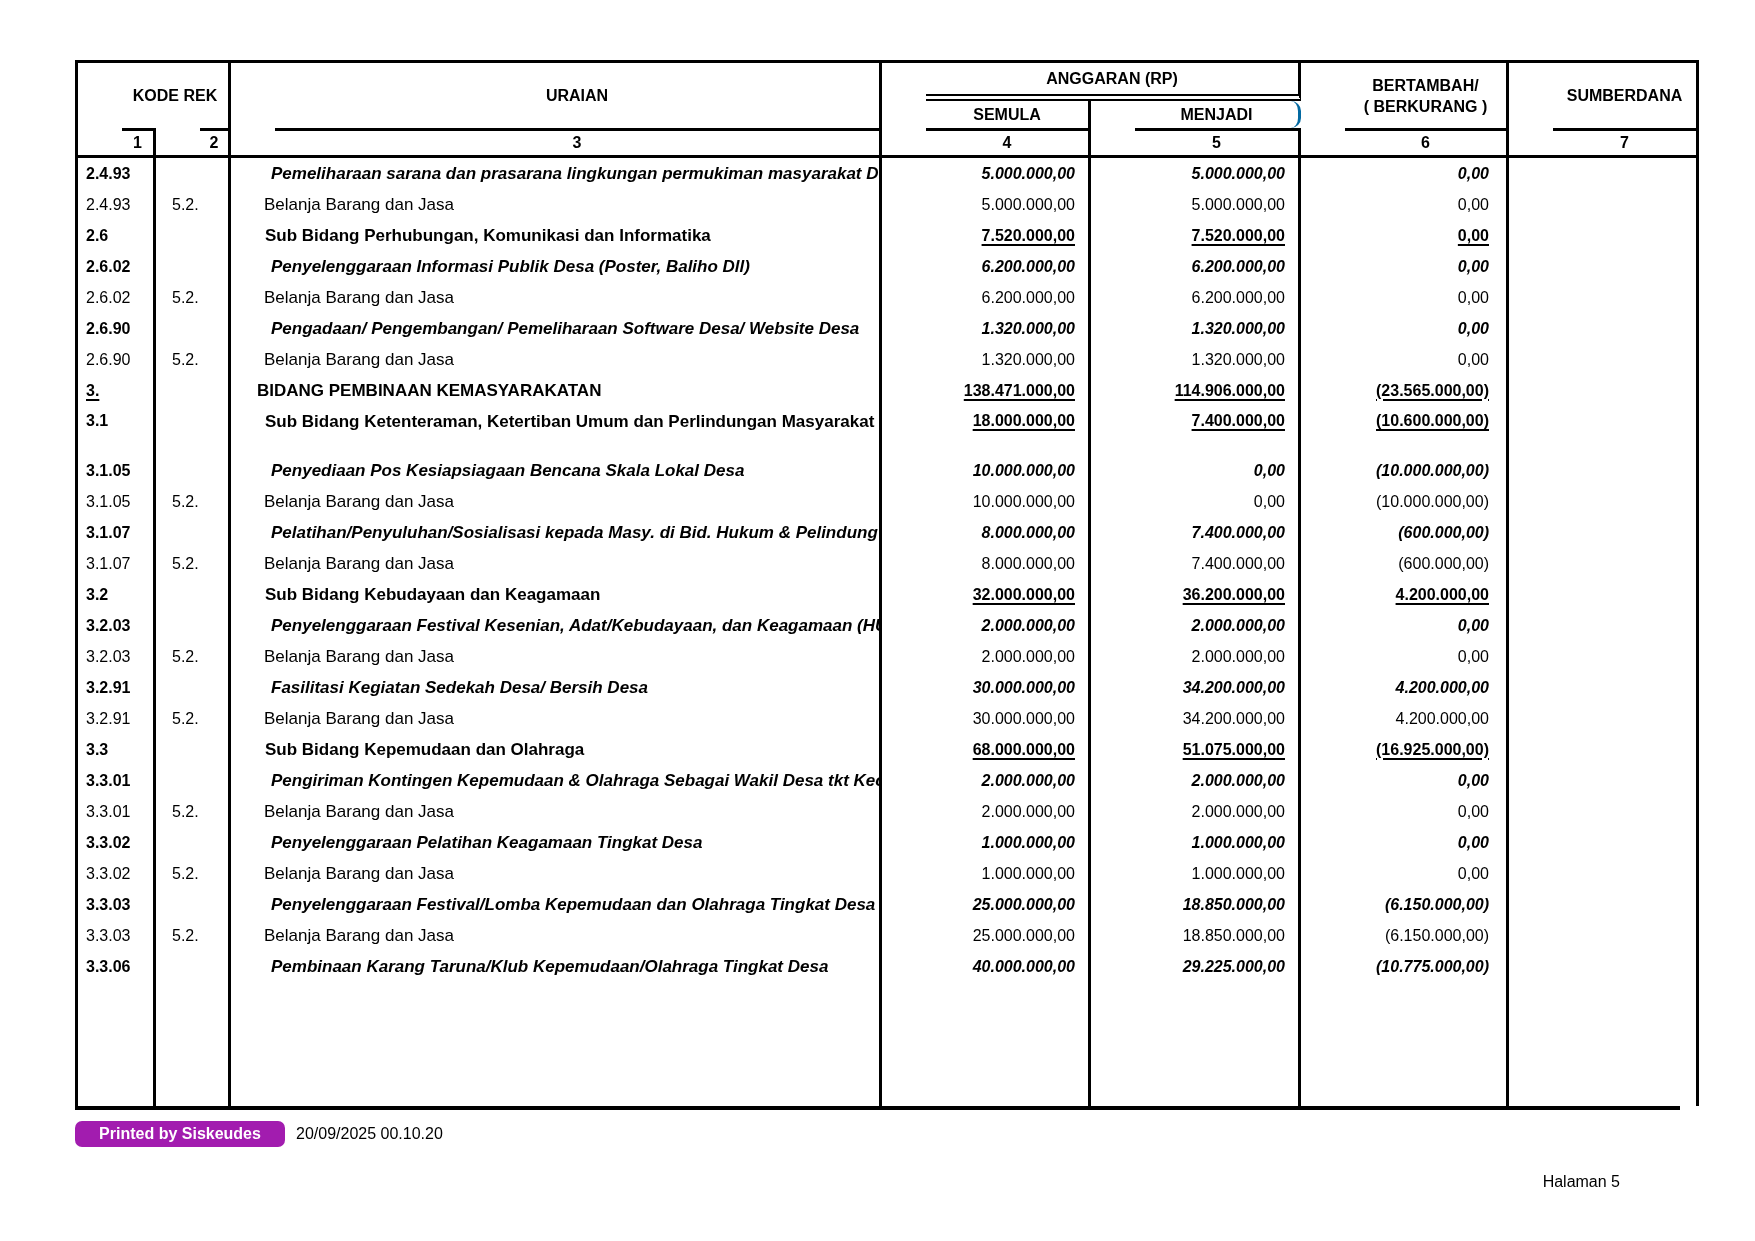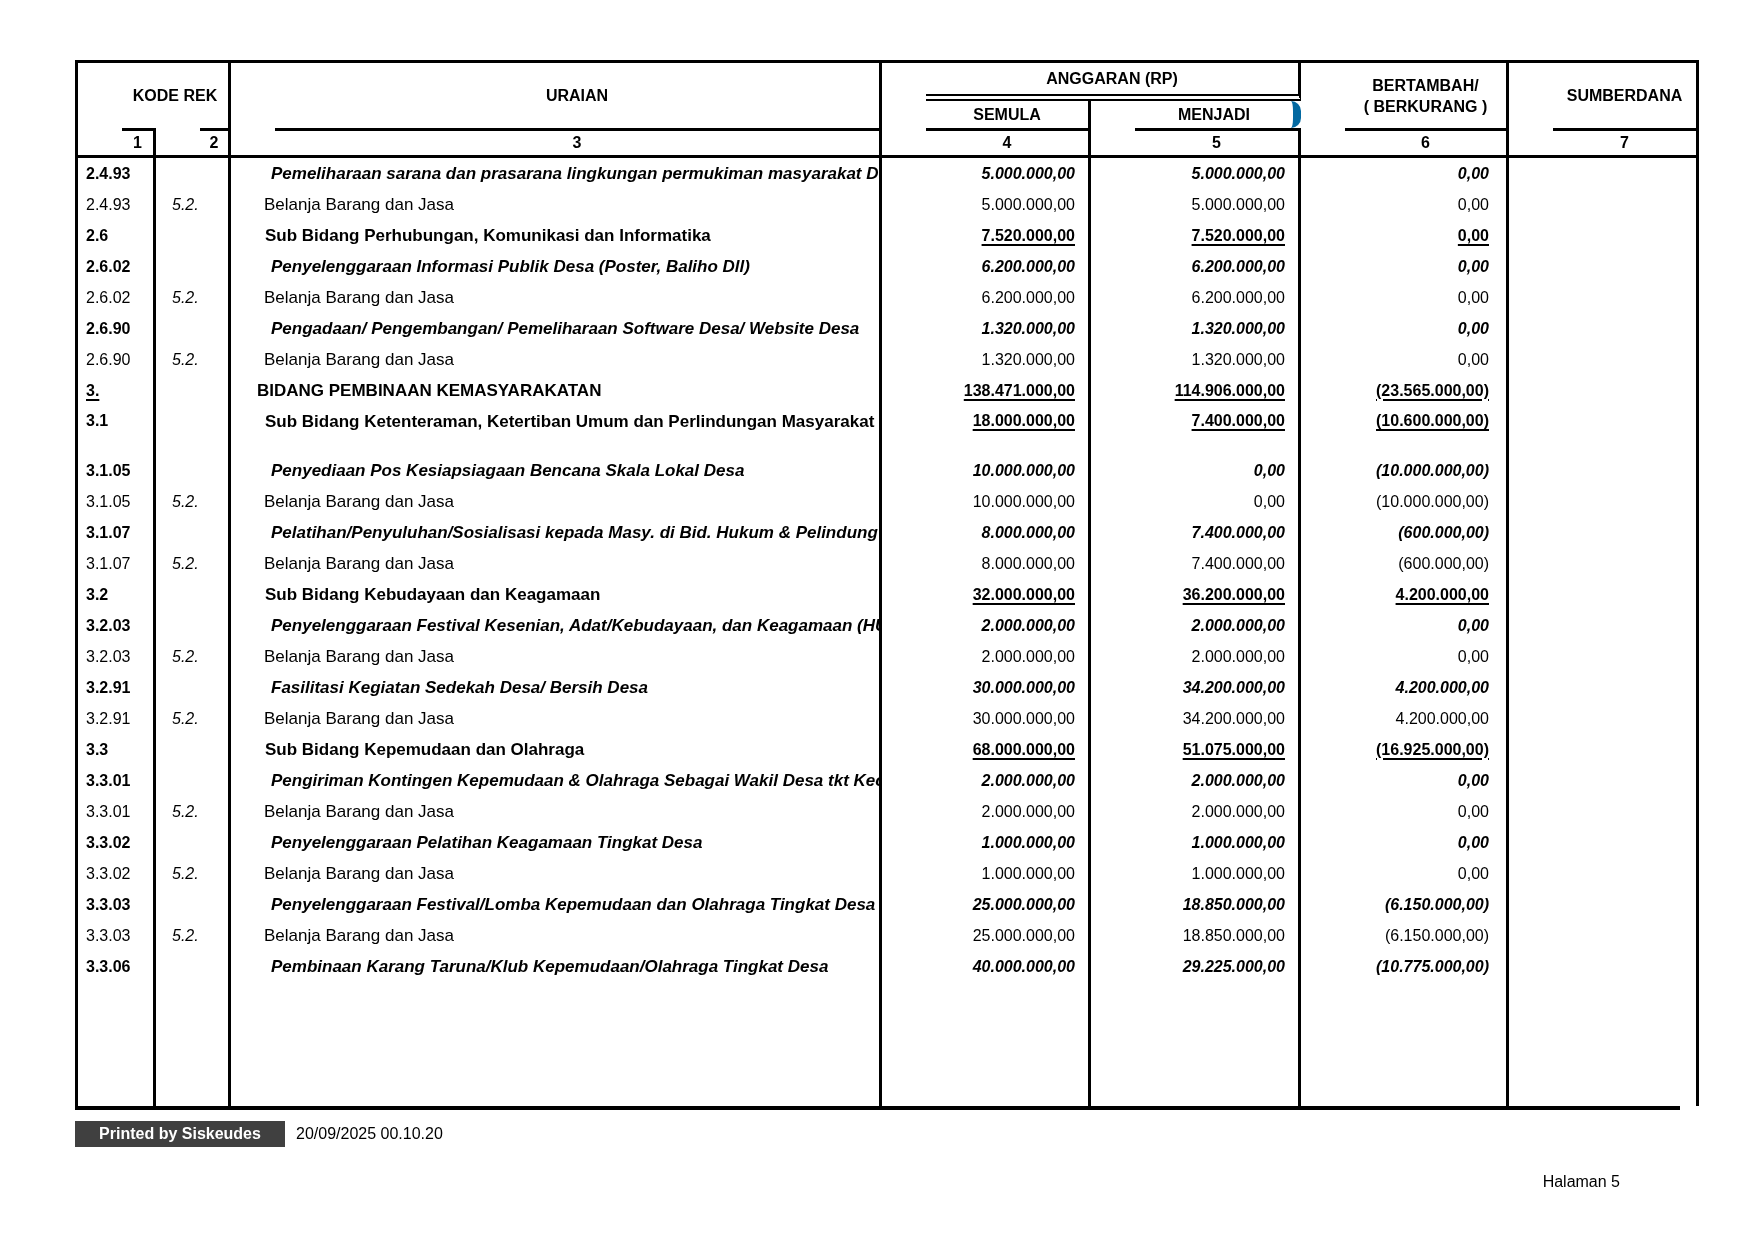--- a/index.html
+++ b/index.html
@@ -17,39 +17,39 @@
     grid-template-columns:78px 75px 651px 209px 210px 208px 187px;
     grid-template-rows:38px 27px 27px;
     border-bottom:3px solid #000;
     font-weight:bold; font-size:16px;
   }
   .hcell{ display:flex; align-items:center; justify-content:center; text-align:center;margin-left:44px; }
   .h-koderek   { grid-column:1/3; grid-row:1/3; border-right:3px solid #000; }
   .h-uraian    { grid-column:3;   grid-row:1/3; border-right:3px solid #000; }
   .h-anggaran  { grid-column:4/6; grid-row:1;   border-right:3px solid #000; border-bottom:7px double #000; }
   .h-semula    { grid-column:4;   grid-row:2;   border-right:3px solid #000; }
-  .h-menjadi   { grid-column:5;   grid-row:2;   border-right:8px solid #0369a1;border-radius:10px; }
+  .h-menjadi   { grid-column:5;   grid-row:2;   border-right:3px solid #0369a1;border-radius:10px; }
   .h-bertambah { grid-column:6;   grid-row:1/3; border-right:3px solid #000; flex-direction:column; line-height:21px; }
   .h-sumber    { grid-column:7;   grid-row:1/3; }
   .h-num{ grid-row:3; border-top:3px solid #000; border-right:3px solid #000; }
   .h-num.last{ border-right:none; }
 
   
   .trow{
     display:grid;
     grid-template-columns:78px 75px 651px 209px 210px 208px 187px;
     min-height:31px;
   }
   .trow.tall{ min-height:49px; }
   .trow.tall .cell{ align-items:flex-start; padding-top:6px; }
   .trow.filler{ min-height:124px; }
   .cell{ display:flex; align-items:center; border-right:3px solid #000; overflow:hidden; }
   .cell.last{ border-right:none; }
   .cell.kode1{ padding-left:8px;  font-size:16px; }
-  .cell.kode2{ padding-left:16px; font-size:16px;font-style:italic; }
+  .cell.kode2{ padding-left:16px; font-size:16px; }
   .cell.uraian{ font-size:17px; white-space:nowrap; }
   .cell.num{ justify-content:flex-end; padding-right:13px; font-size:16px; white-space:nowrap; }
   .cell.num.selisih{ padding-right:17px; }
 
   
   .r-bidang .uraian{ padding-left:26px; }
   .r-subbidang .uraian{ padding-left:34px; }
   .r-activity .uraian{ padding-left:40px; }
   .r-detail .uraian{ padding-left:33px; }
 
@@ -62,22 +62,22 @@
   .r-subbidang .num .txt{ font-weight:bold; text-decoration:underline; text-decoration-thickness:2px; text-underline-offset:3px; }
 
   .r-activity .kode1 .txt{ font-weight:bold; }
   .r-activity .uraian .txt{ font-weight:bold; font-style:italic; }
   .r-activity .num .txt{ font-weight:bold; font-style:italic; }
 
   
   .footer-rule{ position:absolute; left:75px; top:1106px; width:1605px; height:4px; background:#000; }
   .printed-badge{
     position:absolute; left:75px; top:1121px; width:210px; height:26px;
-    background:#404040; color:#fff; font-weight:bold; font-size:16px;
-    display:flex; align-items:center; justify-content:center;
+    background:#a21caf; color:#fff; font-weight:bold; font-size:16px;
+    display:flex; align-items:center; justify-content:center;border-radius:7px;
   }
   .timestamp{ position:absolute; left:296px; top:1121px; height:26px; line-height:26px; font-size:16px; }
   .page-number{ position:absolute; top:1121px; right:135px; height:26px; line-height:26px; font-size:16px;margin-top:48px; }
 </style>
 </head>
 <body>
 
 <div class="doc-table">
   <div class="thead">
     <div class="hcell h-koderek">KODE REK</div>

